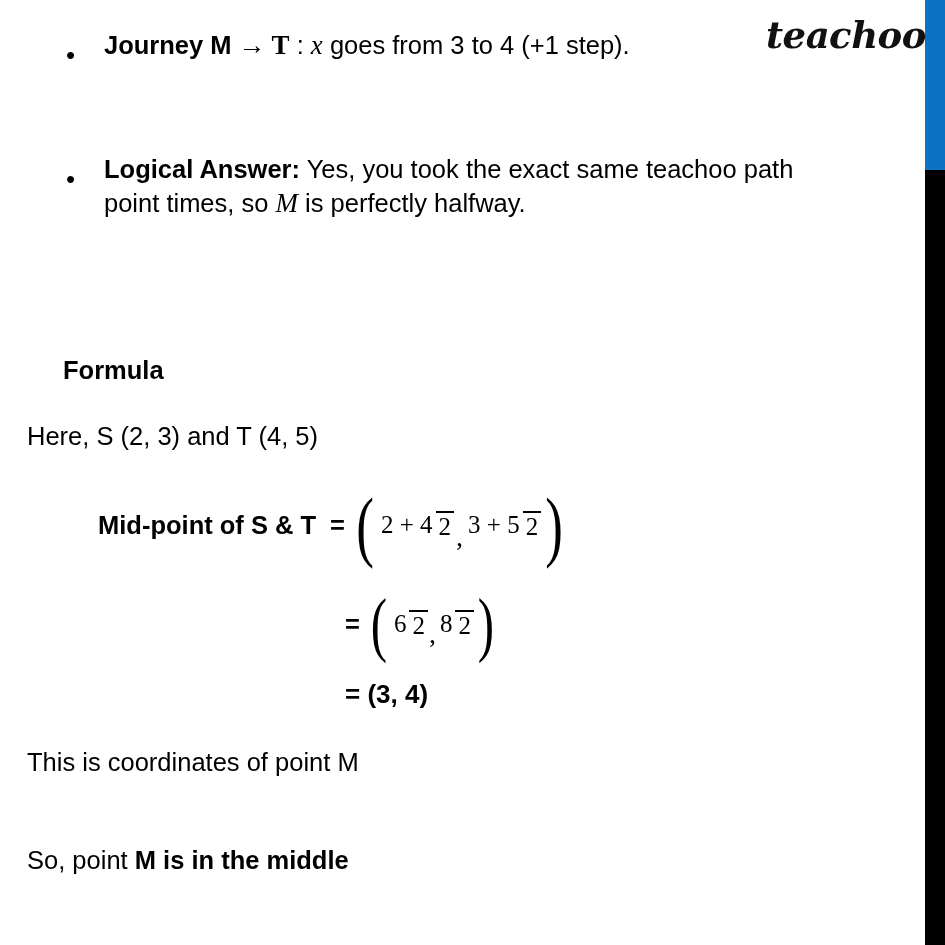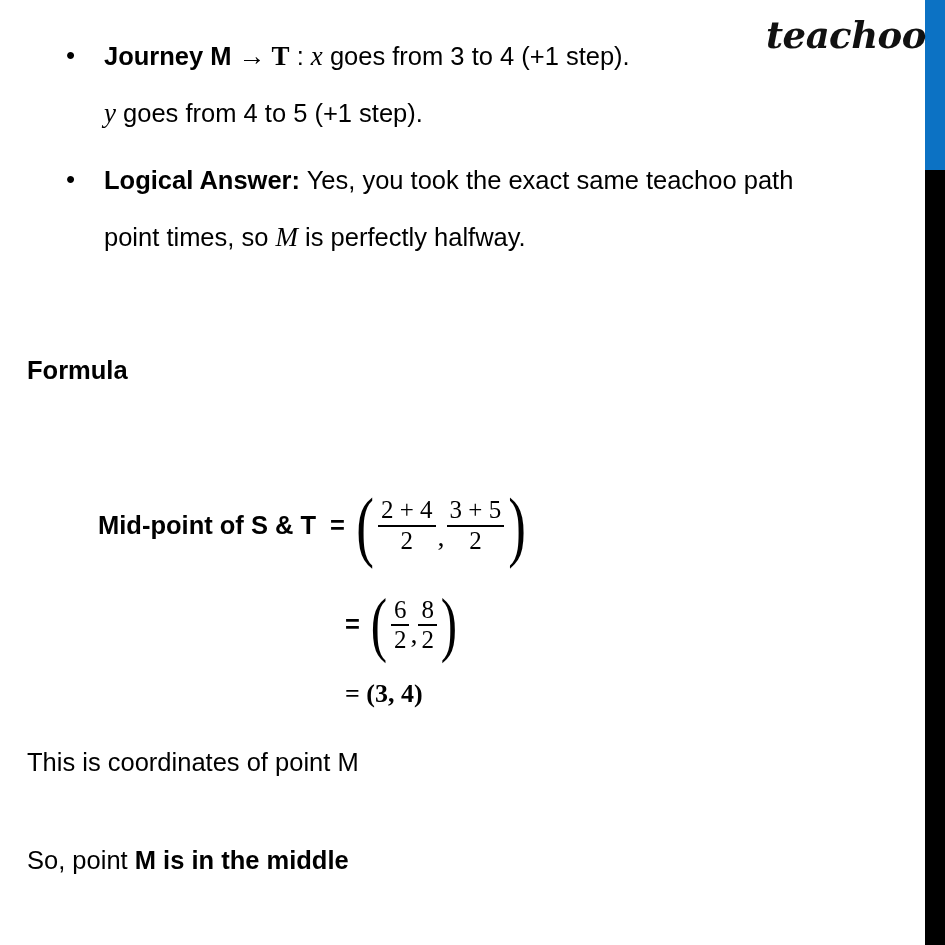--- a/index.html
+++ b/index.html
@@ -67,21 +67,21 @@
     width: 46px;
     font-size: 26px;
     line-height: 54px;
     text-align: left;
     padding-left: 8px;
     box-sizing: border-box;
   }
   .bullet-text {
     flex: 1 1 auto;
     font-size: 25.5px;
-    line-height: 57px;
+    line-height: 34px;
   }
   .b { font-weight: bold; }
   .ser-b {
     font-family: "Liberation Serif", serif;
     font-weight: bold;
     font-size: 27px;
   }
   .ser-i {
     font-family: "Liberation Serif", serif;
     font-style: italic;
@@ -120,21 +120,21 @@
     font-family: "Liberation Serif", serif;
     font-weight: normal;
     display: inline-block;
     transform: scaleX(0.68);
     line-height: 0.86;
   }
   .paren.big { font-size: 78px; }
   .paren.mid { font-size: 72px; }
   .frac {
     display: inline-flex;
-    flex-direction: column;
+    flex-direction: row;
     align-items: center;
     font-family: "Liberation Serif", serif;
     font-size: 25px;
     line-height: 1.05;
     vertical-align: middle;
   }
   .frac .num {
     padding: 0 3px 1px 3px;
     white-space: nowrap;
   }
@@ -166,37 +166,37 @@
   <div id="edge-bar-blue"></div>
   <div id="edge-bar-black"></div>
 
   <div id="logo">teachoo</div>
 
   <div class="bullet-block" style="top: 28px;">
     <div class="bullet-row">
       <div class="bullet-dot">•</div>
       <div class="bullet-text">
         <span class="b">Journey M</span><span class="ser-b"> → </span><span class="ser-b">T</span><span> : </span><span class="ser-i">x</span><span> goes from 3 to 4 (+1 step).</span>
-        <div><span class="ser-i">y</span><span> goes from 4 to 5 (+1 step).</span></div>
       </div>
     </div>
   </div>
 
   <div class="bullet-block" style="top: 152px;">
     <div class="bullet-row">
       <div class="bullet-dot">•</div>
       <div class="bullet-text">
         <span class="b">Logical Answer:</span><span> Yes, you took the exact same teachoo path</span>
         <div><span>point times, so </span><span class="ser-i">M</span><span> is perfectly halfway.</span></div>
       </div>
     </div>
   </div>
 
-  <div class="para bold" style="top: 353px;">Formula</div>
-
+  <div class="para bold" style="top: 353px; margin-left: 36px;">Formula</div>
+
+  <div class="para" style="top: 419px;">Here, S (2, 3) and T (4, 5)</div>
 
   <div class="eqn" style="left: 98px; top: 492px;">
     <span class="eqn-label">Mid-point of S &amp; T</span>
     <span class="eq-sign">=</span>
     <span class="paren big">(</span>
     <span class="frac">
       <span class="num">2 + 4</span>
       <span class="den">2</span>
     </span>
     <span class="comma">,</span>
@@ -215,21 +215,21 @@
       <span class="den">2</span>
     </span>
     <span class="comma tight">,</span>
     <span class="frac">
       <span class="num">8</span>
       <span class="den">2</span>
     </span>
     <span class="paren mid">)</span>
   </div>
 
-  <div class="eqn" style="left: 345px; top: 679px; font-family: Liberation Serif, serif;">
+  <div class="eqn" style="left: 345px; top: 679px;">
     <span class="ans">= (3, 4)</span>
   </div>
 
   <div class="para" style="top: 745px;">This is coordinates of point M</div>
 
   <div class="para" style="top: 811px; margin-top: 32px;"><span>So, point </span><span class="b">M is in the middle</span></div>
 
 </div>
 
 </body></html>

